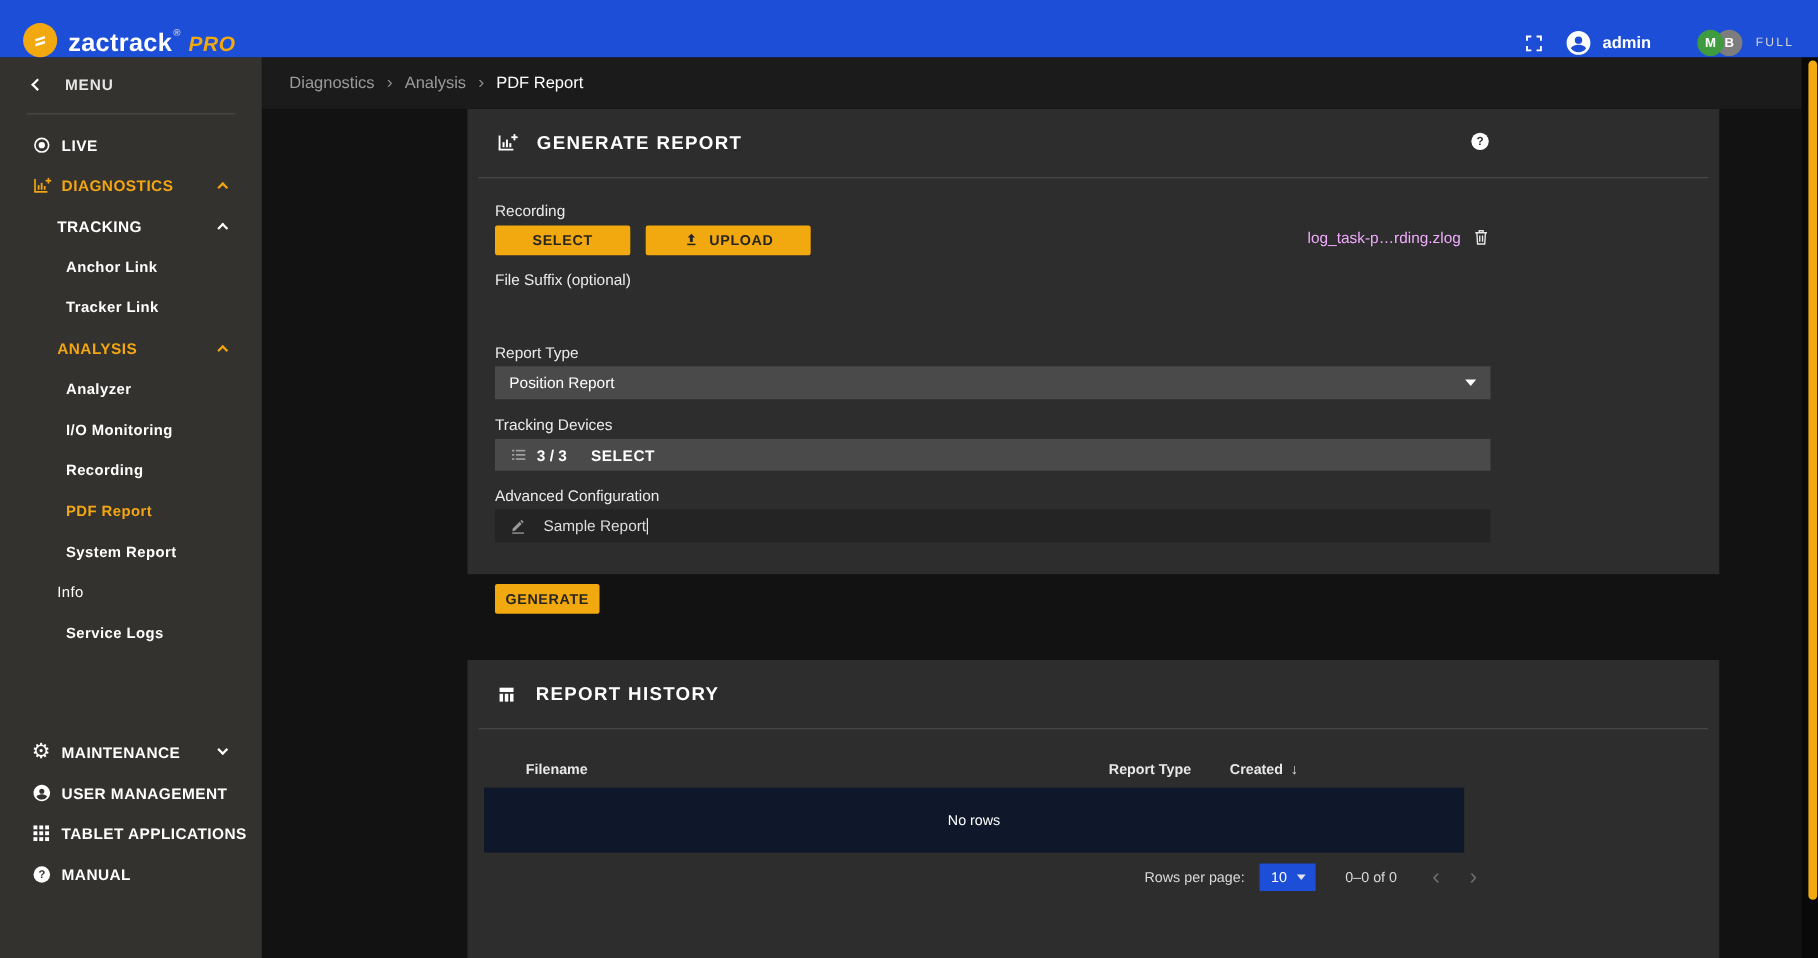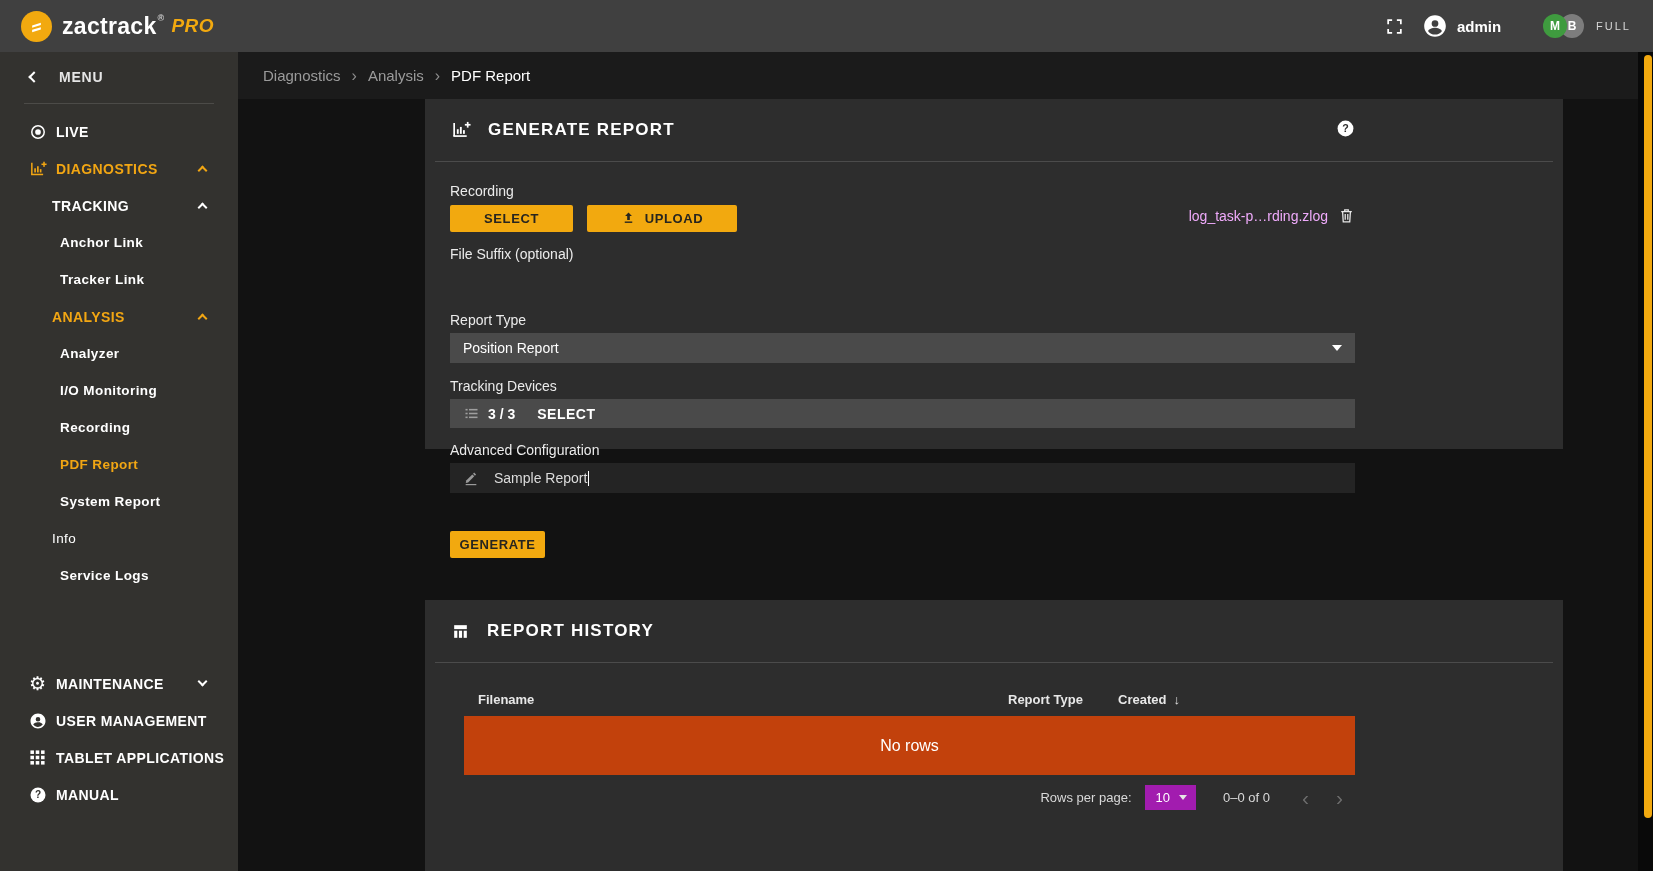--- a/index.html
+++ b/index.html
@@ -6,21 +6,21 @@
   html,body { margin:0; padding:0; }
   body {
     width:1653px; height:871px; position:relative; overflow:hidden;
     background:#121212; font-family:"Liberation Sans", sans-serif;
     -webkit-font-smoothing:antialiased;
   }
 
   
   .app-header {
     position:absolute; top:0; left:0; width:1653px; height:52px;
-    background:#404040; display:flex; align-items:center; z-index:20;
+    background:#1d4ed8; display:flex; align-items:flex-end; z-index:20;
   }
   .logo-circle {
     width:31px; height:31px; border-radius:50%; background:#F2A90F;
     margin-left:21px; display:flex; align-items:center; justify-content:center; flex:none;
   }
   .brand-name { color:#fff; font-size:23px; font-weight:bold; margin-left:10px; letter-spacing:.3px; }
   .brand-reg  { color:#cfcfcf; font-size:9px; vertical-align:top; margin-left:1px; }
   .brand-pro  { color:#F2A90F; font-size:19px; font-weight:bold; font-style:italic; margin-left:7px; letter-spacing:.5px; }
   .header-right { margin-left:auto; display:flex; align-items:center; margin-right:22px; }
   .fs-icon { color:#fff; display:flex; margin-right:18px; cursor:pointer; }
@@ -65,21 +65,21 @@
   .crumb { cursor:pointer; }
   .crumb-sep { margin:0 11px; font-size:16px; color:#8d8d8d; }
   .crumb-current { color:#fff; font-weight:500; }
   .main { position:absolute; top:47px; left:0; width:1400px; height:772px; background:#121212; overflow:hidden; }
 
   .right-gutter { position:absolute; left:1638px; top:52px; width:15px; height:819px; background:#090909; z-index:15; }
   .scroll-thumb { position:absolute; left:1644px; top:55px; width:8px; height:763px; background:#F2A90F;
                   border-radius:4px; z-index:16; cursor:grab; }
 
   .card { position:absolute; left:187px; width:1138px; background:#2d2d2d; }
-  #card-generate { top:0; height:350px; }
+  #card-generate { top:0; height:423px; }
   #card-history  { top:501px; height:280px; }
 
   .card-title-row { display:flex; align-items:center; height:62px; padding:0 26px; color:#fff; position:relative; }
   .card-title-row .ticon { display:flex; margin-right:17px; color:#fff; }
   .card-title { font-size:17px; font-weight:bold; letter-spacing:1.2px; }
   .help-btn { position:absolute; left:911px; top:20px; cursor:pointer; }
   .card-divider { border-top:1px solid #4b4b4b; margin:0 10px; }
 
   .form { position:absolute; top:63px; left:25px; width:905px; height:430px; }
   .field-label { position:absolute; left:0; font-size:14px; color:#ebebeb; }
@@ -102,25 +102,25 @@
                 border-top:6px solid #fff; margin-left:auto; }
   .dev-count { font-weight:bold; margin-left:8px; }
   .dev-action { font-weight:bold; letter-spacing:.5px; margin-left:22px; }
   .text-caret { display:inline-block; width:1px; height:15px; background:#fff; margin-left:1px; vertical-align:-2px; }
 
   
   .tbl-header { position:absolute; top:85px; left:31px; width:891px; height:31px; }
   .tbl-col { position:absolute; top:7px; font-size:13px; font-weight:bold; color:#e8e8e8; cursor:pointer; }
   .col-filename { left:22px; } .col-type { left:552px; } .col-created { left:662px; } .col-size { left:819px;margin-top:39px; }
   .sort-arrow { font-size:13px; margin-left:7px; color:#e0e0e0; }
-  .empty-box { position:absolute; top:116px; left:39px; width:891px; height:59px; background:#c2410c;
-               display:flex; align-items:center; justify-content:center; color:#fff; font-size:16px; }
+  .empty-box { position:absolute; top:116px; left:15px; width:891px; height:59px; background:#0f172a;
+               display:flex; align-items:center; justify-content:center; color:#fff; font-size:13px; }
   .pagination { position:absolute; top:182px; left:31px; width:891px; height:30px; display:flex;
                 justify-content:flex-end; align-items:center; color:#d9d9d9; font-size:13px; }
-  .rpp-box { background:#a21caf; padding:5px 9px 5px 11px; display:flex; align-items:center; gap:9px;
+  .rpp-box { background:#1d4ed8; padding:5px 9px 5px 11px; display:flex; align-items:center; gap:9px;
              margin-left:13px; color:#fff; cursor:pointer; }
   .rpp-box .caret-down { margin-left:0; border-top-color:#e6e6e6; border-left-width:4px; border-right-width:4px; border-top-width:5px; }
   .range-text { margin-left:27px; }
   .page-chev { font-size:21px; color:#6d6d6d; cursor:pointer; line-height:1; }
   .chev-prev { margin-left:32px; }
   .chev-next { margin-left:27px; margin-right:4px; }
 </style>
 </head>
 <body>
 

